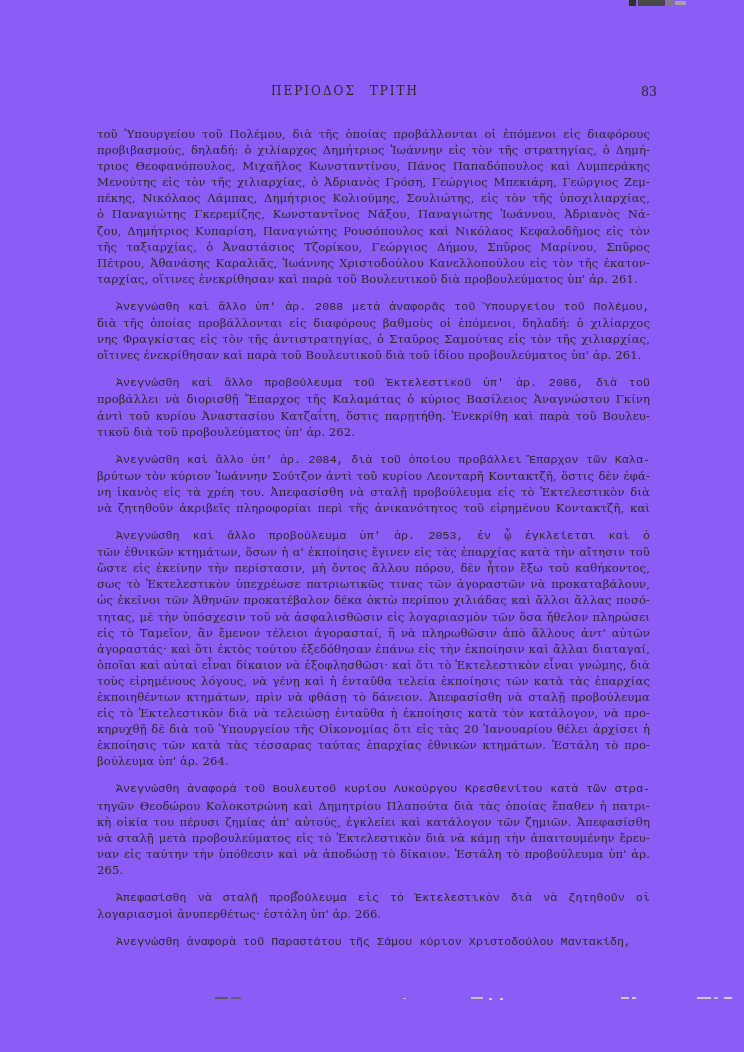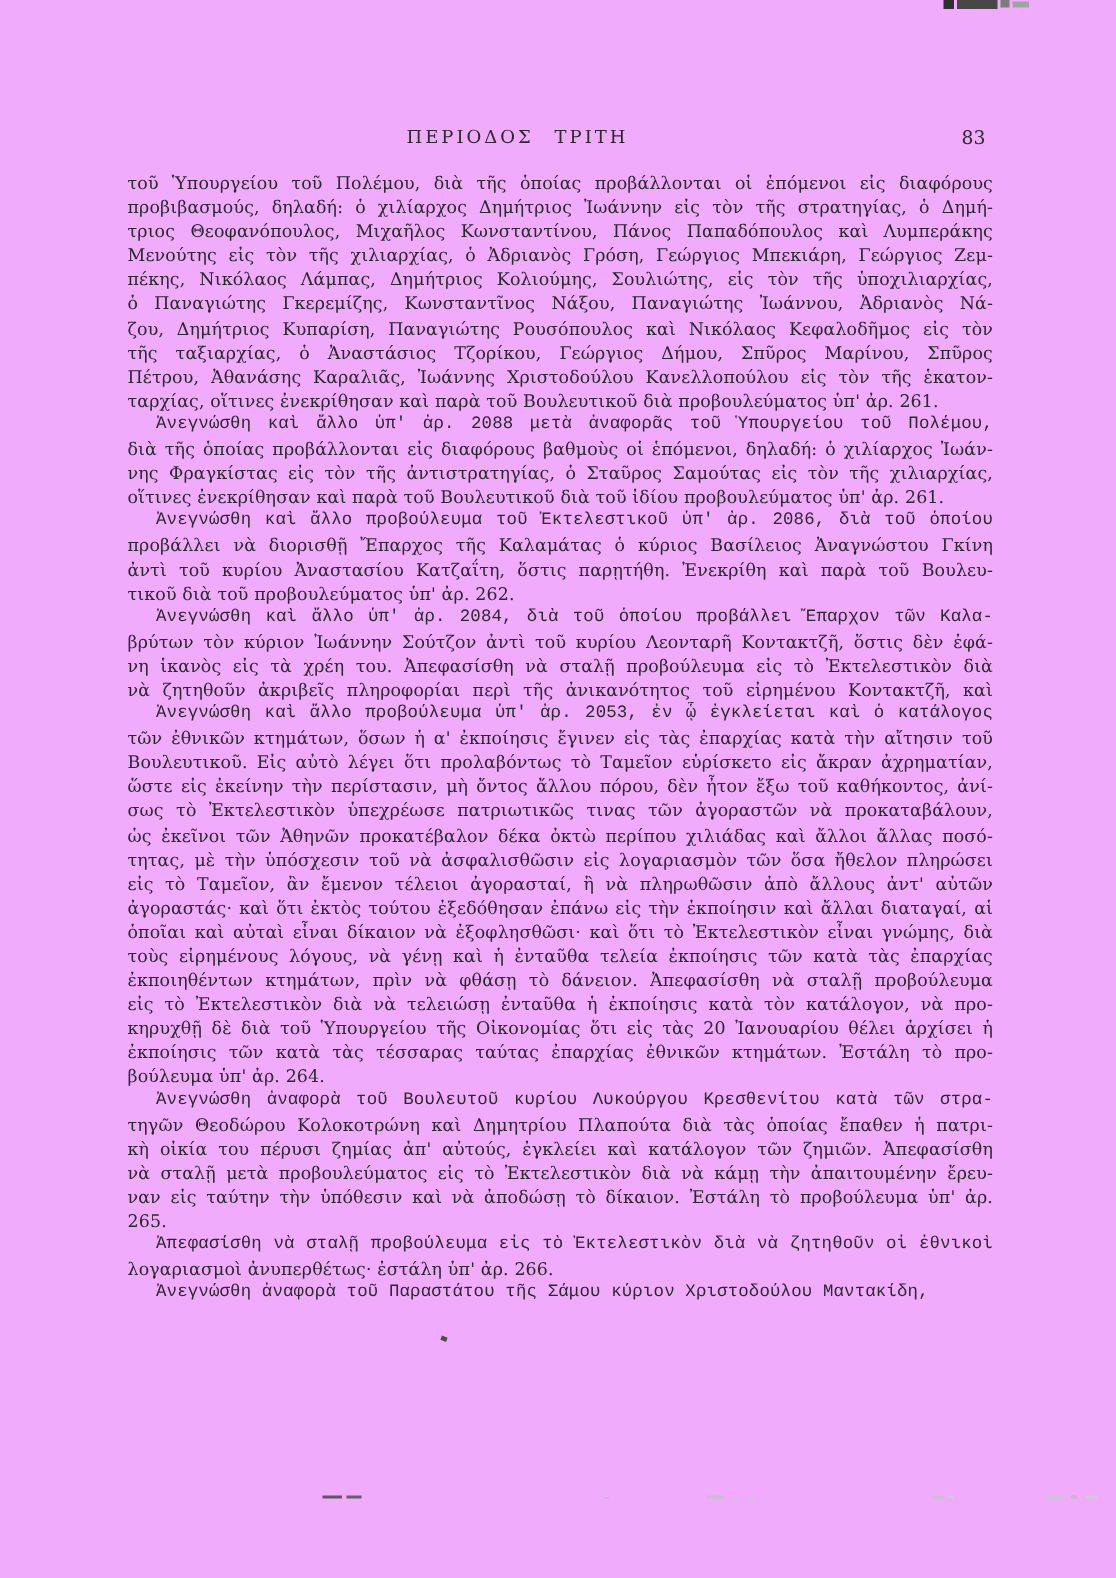--- a/index.html
+++ b/index.html
@@ -1,20 +1,20 @@
 <!DOCTYPE html>
 <html lang="el"><head>
 <meta charset="utf-8">
 <style>
   html, body { margin: 0; padding: 0; background: #ffffff; }
   .page {
     position: relative;
     width: 744px;
     height: 1052px;
-    background: #f0abfc;
+    background: #8b5cf6;
     overflow: hidden;
     font-family: "DejaVu Serif", "Liberation Serif", serif;
     color: #2a2a28;
   }
   
   .running-title {
     position: absolute;
     left: 240px; top: 84px; width: 210px;
     text-align: center;
     font-size: 12px;
@@ -26,21 +26,21 @@
     position: absolute;
     left: 636px; top: 84px; width: 26px;
     text-align: center;
     font-size: 12.5px;
   }
   
   .doc-body {
     position: absolute;
     left: 85px; top: 114px; width: 577px;
   }
-  .paragraph { margin: 0; padding: 0; }
+  .paragraph { margin: 12px; padding: 0; }
   .line {
     height: 16.1px;
     line-height: 16.1px;
     font-size: 11.6px;
     letter-spacing: 0.1px;
     text-align: justify;
     text-align-last: justify;
     overflow: hidden;
     white-space: normal;
   }
@@ -105,21 +105,20 @@
       </div>
       <div class="paragraph">
         <div class="line indent">Ἀνεγνώσθη καὶ ἄλλο ὑπ' ἀρ. 2084, διὰ τοῦ ὁποίου προβάλλει Ἔπαρχον τῶν Καλα-</div>
         <div class="line">βρύτων τὸν κύριον Ἰωάννην Σούτζον ἀντὶ τοῦ κυρίου Λεονταρῆ Κοντακτζῆ, ὅστις δὲν ἐφά-</div>
         <div class="line">νη ἱκανὸς εἰς τὰ χρέη του. Ἀπεφασίσθη νὰ σταλῇ προβούλευμα εἰς τὸ Ἐκτελεστικὸν διὰ</div>
         <div class="line">νὰ ζητηθοῦν ἀκριβεῖς πληροφορίαι περὶ τῆς ἀνικανότητος τοῦ εἰρημένου Κοντακτζῆ, καὶ</div>
       </div>
       <div class="paragraph">
         <div class="line indent">Ἀνεγνώσθη καὶ ἄλλο προβούλευμα ὑπ' ἀρ. 2053, ἐν ᾧ ἐγκλείεται καὶ ὁ κατάλογος</div>
         <div class="line">τῶν ἐθνικῶν κτημάτων, ὅσων ἡ α' ἐκποίησις ἔγινεν εἰς τὰς ἐπαρχίας κατὰ τὴν αἴτησιν τοῦ</div>
-        <div class="line">Βουλευτικοῦ. Εἰς αὐτὸ λέγει ὅτι προλαβόντως τὸ Ταμεῖον εὑρίσκετο εἰς ἄκραν ἀχρηματίαν,</div>
         <div class="line">ὥστε εἰς ἐκείνην τὴν περίστασιν, μὴ ὄντος ἄλλου πόρου, δὲν ἦτον ἔξω τοῦ καθήκοντος, ἀνί-</div>
         <div class="line">σως τὸ Ἐκτελεστικὸν ὑπεχρέωσε πατριωτικῶς τινας τῶν ἀγοραστῶν νὰ προκαταβάλουν,</div>
         <div class="line">ὡς ἐκεῖνοι τῶν Ἀθηνῶν προκατέβαλον δέκα ὀκτὼ περίπου χιλιάδας καὶ ἄλλοι ἄλλας ποσό-</div>
         <div class="line">τητας, μὲ τὴν ὑπόσχεσιν τοῦ νὰ ἀσφαλισθῶσιν εἰς λογαριασμὸν τῶν ὅσα ἤθελον πληρώσει</div>
         <div class="line">εἰς τὸ Ταμεῖον, ἂν ἔμενον τέλειοι ἀγορασταί, ἢ νὰ πληρωθῶσιν ἀπὸ ἄλλους ἀντ' αὐτῶν</div>
         <div class="line">ἀγοραστάς· καὶ ὅτι ἐκτὸς τούτου ἐξεδόθησαν ἐπάνω εἰς τὴν ἐκποίησιν καὶ ἄλλαι διαταγαί, αἱ</div>
         <div class="line">ὁποῖαι καὶ αὐταὶ εἶναι δίκαιον νὰ ἐξοφλησθῶσι· καὶ ὅτι τὸ Ἐκτελεστικὸν εἶναι γνώμης, διὰ</div>
         <div class="line">τοὺς εἰρημένους λόγους, νὰ γένῃ καὶ ἡ ἐνταῦθα τελεία ἐκποίησις τῶν κατὰ τὰς ἐπαρχίας</div>
         <div class="line">ἐκποιηθέντων κτημάτων, πρὶν νὰ φθάσῃ τὸ δάνειον. Ἀπεφασίσθη νὰ σταλῇ προβούλευμα</div>
         <div class="line">εἰς τὸ Ἐκτελεστικὸν διὰ νὰ τελειώσῃ ἐνταῦθα ἡ ἐκποίησις κατὰ τὸν κατάλογον, νὰ προ-</div>

